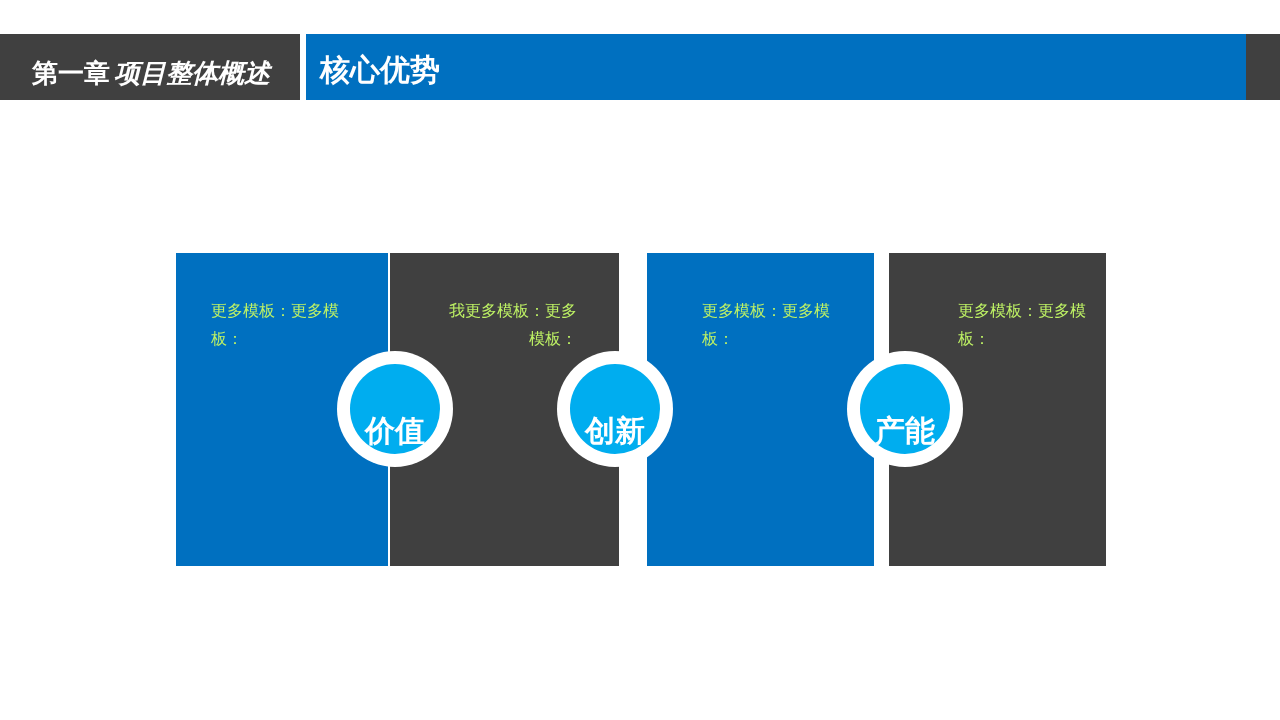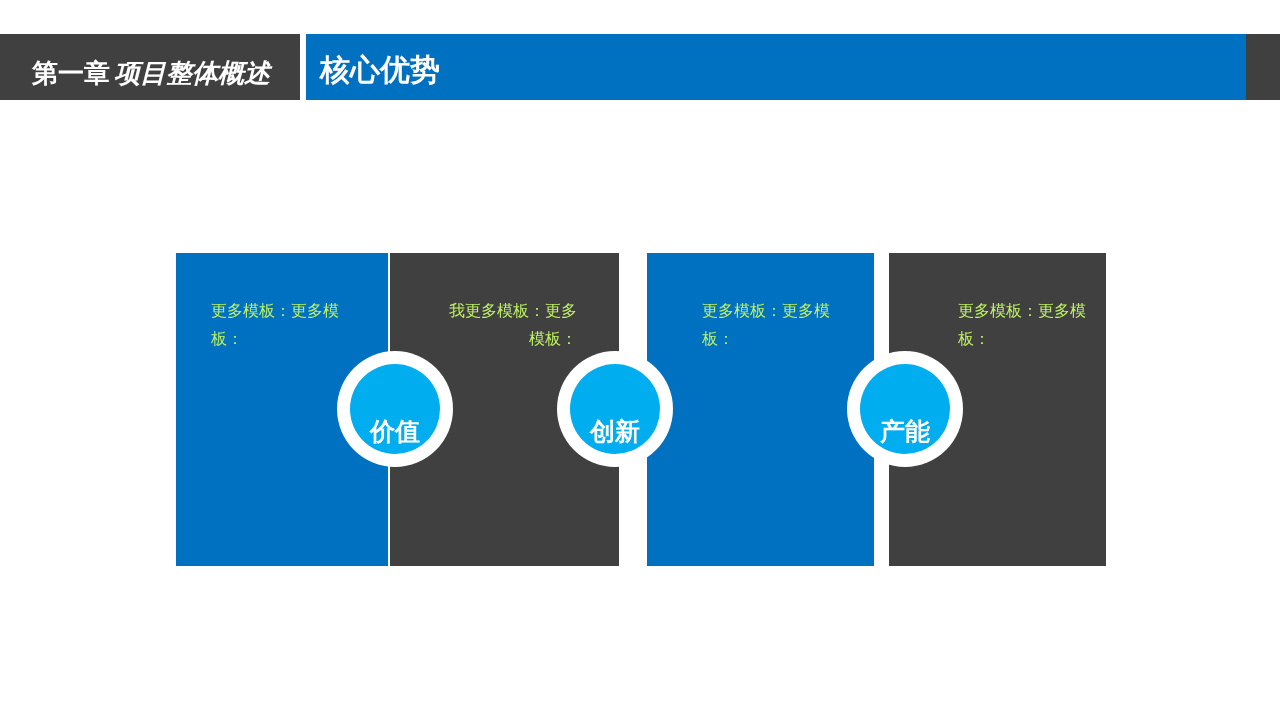--- a/index.html
+++ b/index.html
@@ -17,21 +17,21 @@
       color: #ffffff; font-size: 30px; font-weight: bold; white-space: nowrap; }
 
     .panel { position: absolute; top: 253px; height: 313px; }
     .panel .ptext { position: absolute; top: 44px; color: #bef264; font-size: 16px; line-height: 28px;
       width: 130px; word-break: break-all; }
 
     .badge { position: absolute; top: 351px; width: 116px; height: 116px; border-radius: 50%;
       background: #ffffff; }
     .badge .inner { position: absolute; left: 13px; top: 13px; width: 90px; height: 90px; border-radius: 50%;
       background: #00adef; display: flex; align-items: center; justify-content: center; }
-    .badge .blabel { color: #ffffff; font-size: 25px; font-weight: bold; white-space: nowrap; margin-top: 44px; }
+    .badge .blabel { color: #ffffff; font-size: 30px; font-weight: bold; white-space: nowrap; margin-top: 44px; }
   </style>
 </head>
 <body>
 
 <div class="hdr-dark-left"></div>
 <div class="hdr-blue"></div>
 <div class="hdr-dark-right"></div>
 
 <div class="chapter-title">
   <span>第一章</span><span>项目整体概述</span>

